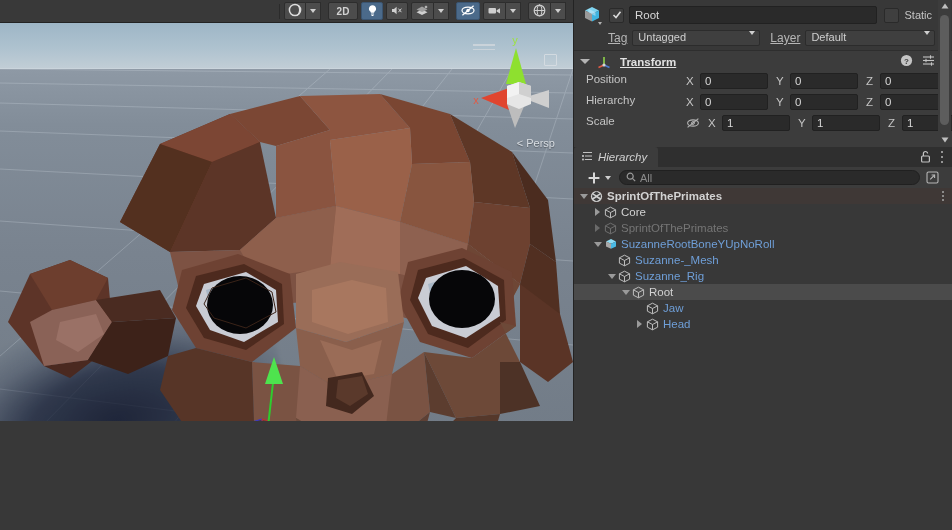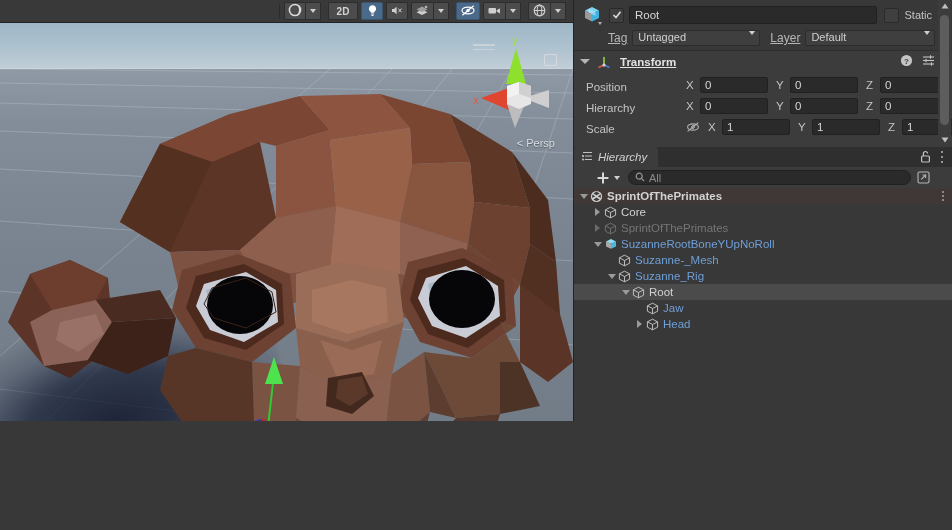--- a/index.html
+++ b/index.html
@@ -80,21 +80,21 @@
 
   
   #transform{position:absolute;left:0;top:50px;right:0;height:97px;background:#3c3c3c;
      border-top:1px solid #2e2e2e;}
   #tf-head{height:21px;display:flex;align-items:center;padding:0 6px;box-sizing:border-box;}
   .foldout{width:0;height:0;border-left:5px solid transparent;border-right:5px solid transparent;
      border-top:5.5px solid #b4b4b4;margin-right:6px;}
   #tf-icon{width:16px;height:16px;margin-right:8px;}
   #tf-title{font-weight:bold;font-size:11.5px;color:#e2e2e2;text-decoration:underline;}
   .tf-head-icons{margin-left:auto;display:flex;align-items:center;gap:9px;}
-  .vrow{display:flex;align-items:flex-end;height:20px;padding:0 15px 0 12px;box-sizing:border-box;margin-top:1px;}
+  .vrow{display:flex;align-items:flex-start;height:20px;padding:0 15px 0 12px;box-sizing:border-box;margin-top:1px;}
   .vlabel{width:100px;color:#c4c4c4;font-size:11.5px;flex:0 0 auto;}
   .vmid{flex:1 1 auto;display:flex;align-items:center;justify-content:flex-end;}
   .axis{width:14px;text-align:left;color:#c4c4c4;font-size:11.5px;flex:0 0 14px;}
   .numfield{width:68px;height:16px;background:#2a2a2a;border:1px solid #212121;border-radius:2px;
      display:flex;align-items:center;padding:0 4px;box-sizing:border-box;color:#d6d6d6;font-size:11.5px;
      margin-right:8px;}
   .numfield.last{margin-right:0;}
 
   
   #insp-scroll{position:absolute;right:1px;top:0;width:13px;height:147px;background:#3c3c3c;}
@@ -102,21 +102,21 @@
   #insp-thumb{position:absolute;left:2px;top:15px;width:9px;height:110px;background:#5d5d5d;border-radius:5px;}
 
   
   #hierarchy{position:absolute;left:0;top:147px;width:379px;height:383px;background:#383838;
      border-left:1px solid #232323;box-sizing:border-box;}
   #hier-tabbar{height:20px;background:#2f2f2f;display:flex;align-items:center;position:relative;font-style:italic;}
   #hier-tab{height:20px;background:#3c3c3c;border-top-left-radius:3px;border-top-right-radius:3px;
      display:flex;align-items:center;padding:0 11px 0 8px;color:#d2d2d2;font-size:11.5px;}
   #hier-tab-icon{margin-right:5px;}
   .tabbar-icons{margin-left:auto;display:flex;align-items:center;gap:10px;padding-right:9px;height:20px;}
-  #hier-toolbar{height:21px;background:#3c3c3c;display:flex;align-items:center;padding:0 22px;box-sizing:border-box;}
+  #hier-toolbar{height:21px;background:#3c3c3c;display:flex;align-items:center;padding:0 13px;box-sizing:border-box;}
   #add-btn{display:flex;align-items:center;gap:4px;margin-right:8px;}
   #search-field{flex:1 1 auto;height:15px;background:#2a2a2a;border:1px solid #202020;border-radius:8px;
      display:flex;align-items:center;padding:0 6px;box-sizing:border-box;color:#8b8b8b;font-size:11px;gap:4px;}
   #hier-list{position:absolute;left:0;top:41px;right:0;bottom:0;background:#383838;overflow:hidden;}
   .hrow{height:16px;display:flex;align-items:center;padding-right:8px;box-sizing:border-box;position:relative;}
   .hrow.sel-root{background:#3f3836;}
   .hrow.sel{background:#4b4b4b;}
   .tw{width:11px;height:16px;display:flex;align-items:center;justify-content:center;flex:0 0 11px;}
   .tw-r{width:0;height:0;border-top:4px solid transparent;border-bottom:4px solid transparent;border-left:5px solid #9a9a9a;}
   .tw-d{width:0;height:0;border-left:4px solid transparent;border-right:4px solid transparent;border-top:5px solid #9a9a9a;}

